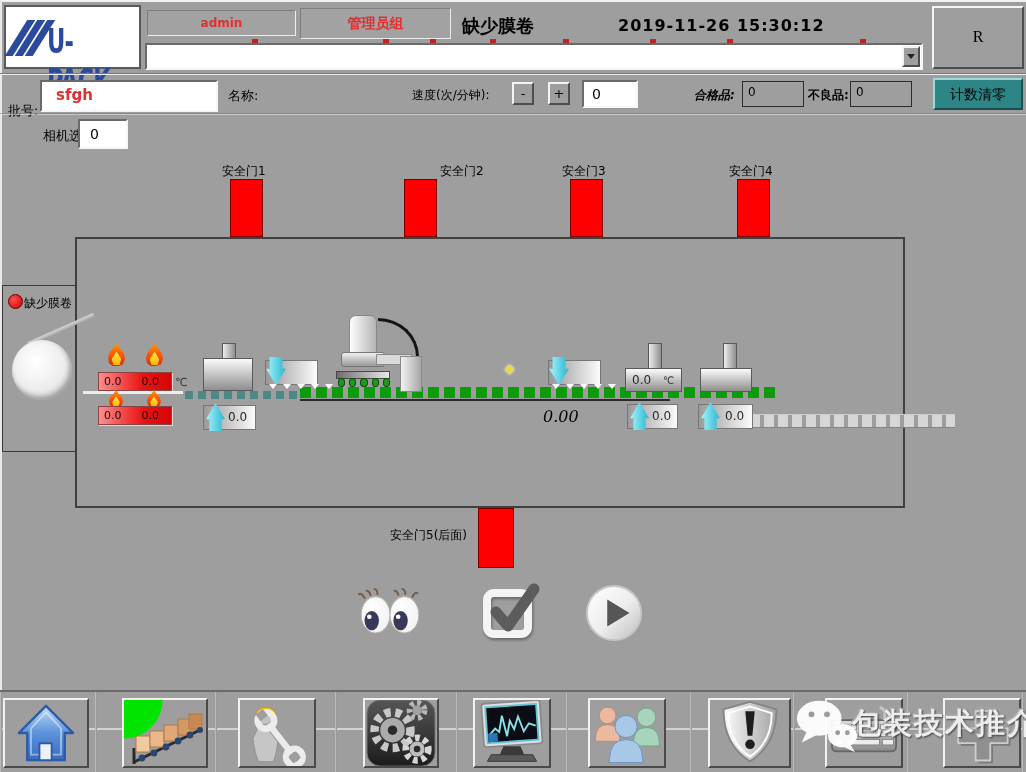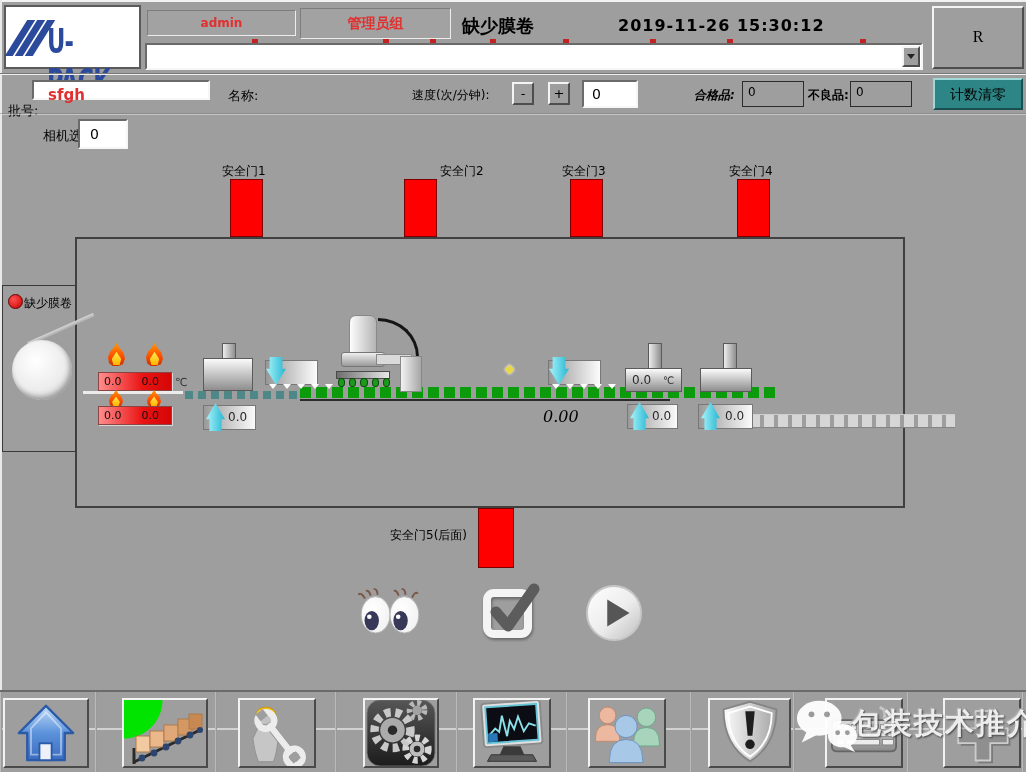--- a/index.html
+++ b/index.html
@@ -90,21 +90,21 @@
   <div class="a sunk" style="left:145px;top:43px;width:778px;height:27px;">
     <span style="font-size:12px;padding-left:4px;"></span>
     <div class="a raise" style="right:1px;top:1px;width:18px;height:21px;display:flex;align-items:center;justify-content:center;">
       <span class="dd-arrow"></span>
     </div>
   </div>
 
   <div class="a groove" style="left:0;top:73px;width:1026px;"></div>
 
   <div class="a lbl" style="left:8px;top:87px;font-size:13px;margin-top:15px;">批号:</div>
-  <div class="a sunk" style="left:32px;top:80px;width:178px;height:20px;text-align:right;">
+  <div class="a sunk" style="left:40px;top:80px;width:178px;height:32px;text-align:right;">
     <span class="redtxt" style="position:absolute;left:14px;top:4px;font-size:15px;">sfgh</span>
   </div>
 
   <div class="a lbl" style="left:228px;top:87px;font-size:13px;">名称:</div>
 
   <div class="a lbl" style="left:412px;top:87px;font-size:12px;">速度(次/分钟):</div>
   <div class="a raise" style="left:512px;top:82px;width:22px;height:23px;text-align:center;font-size:13px;padding-top:2px;"><span>-</span></div>
   <div class="a raise" style="left:548px;top:82px;width:22px;height:23px;text-align:center;font-size:13px;padding-top:2px;"><span>+</span></div>
   <div class="a sunk" style="left:582px;top:80px;width:56px;height:28px;">
     <span style="position:absolute;left:8px;top:4px;font-size:14px;">0</span>

